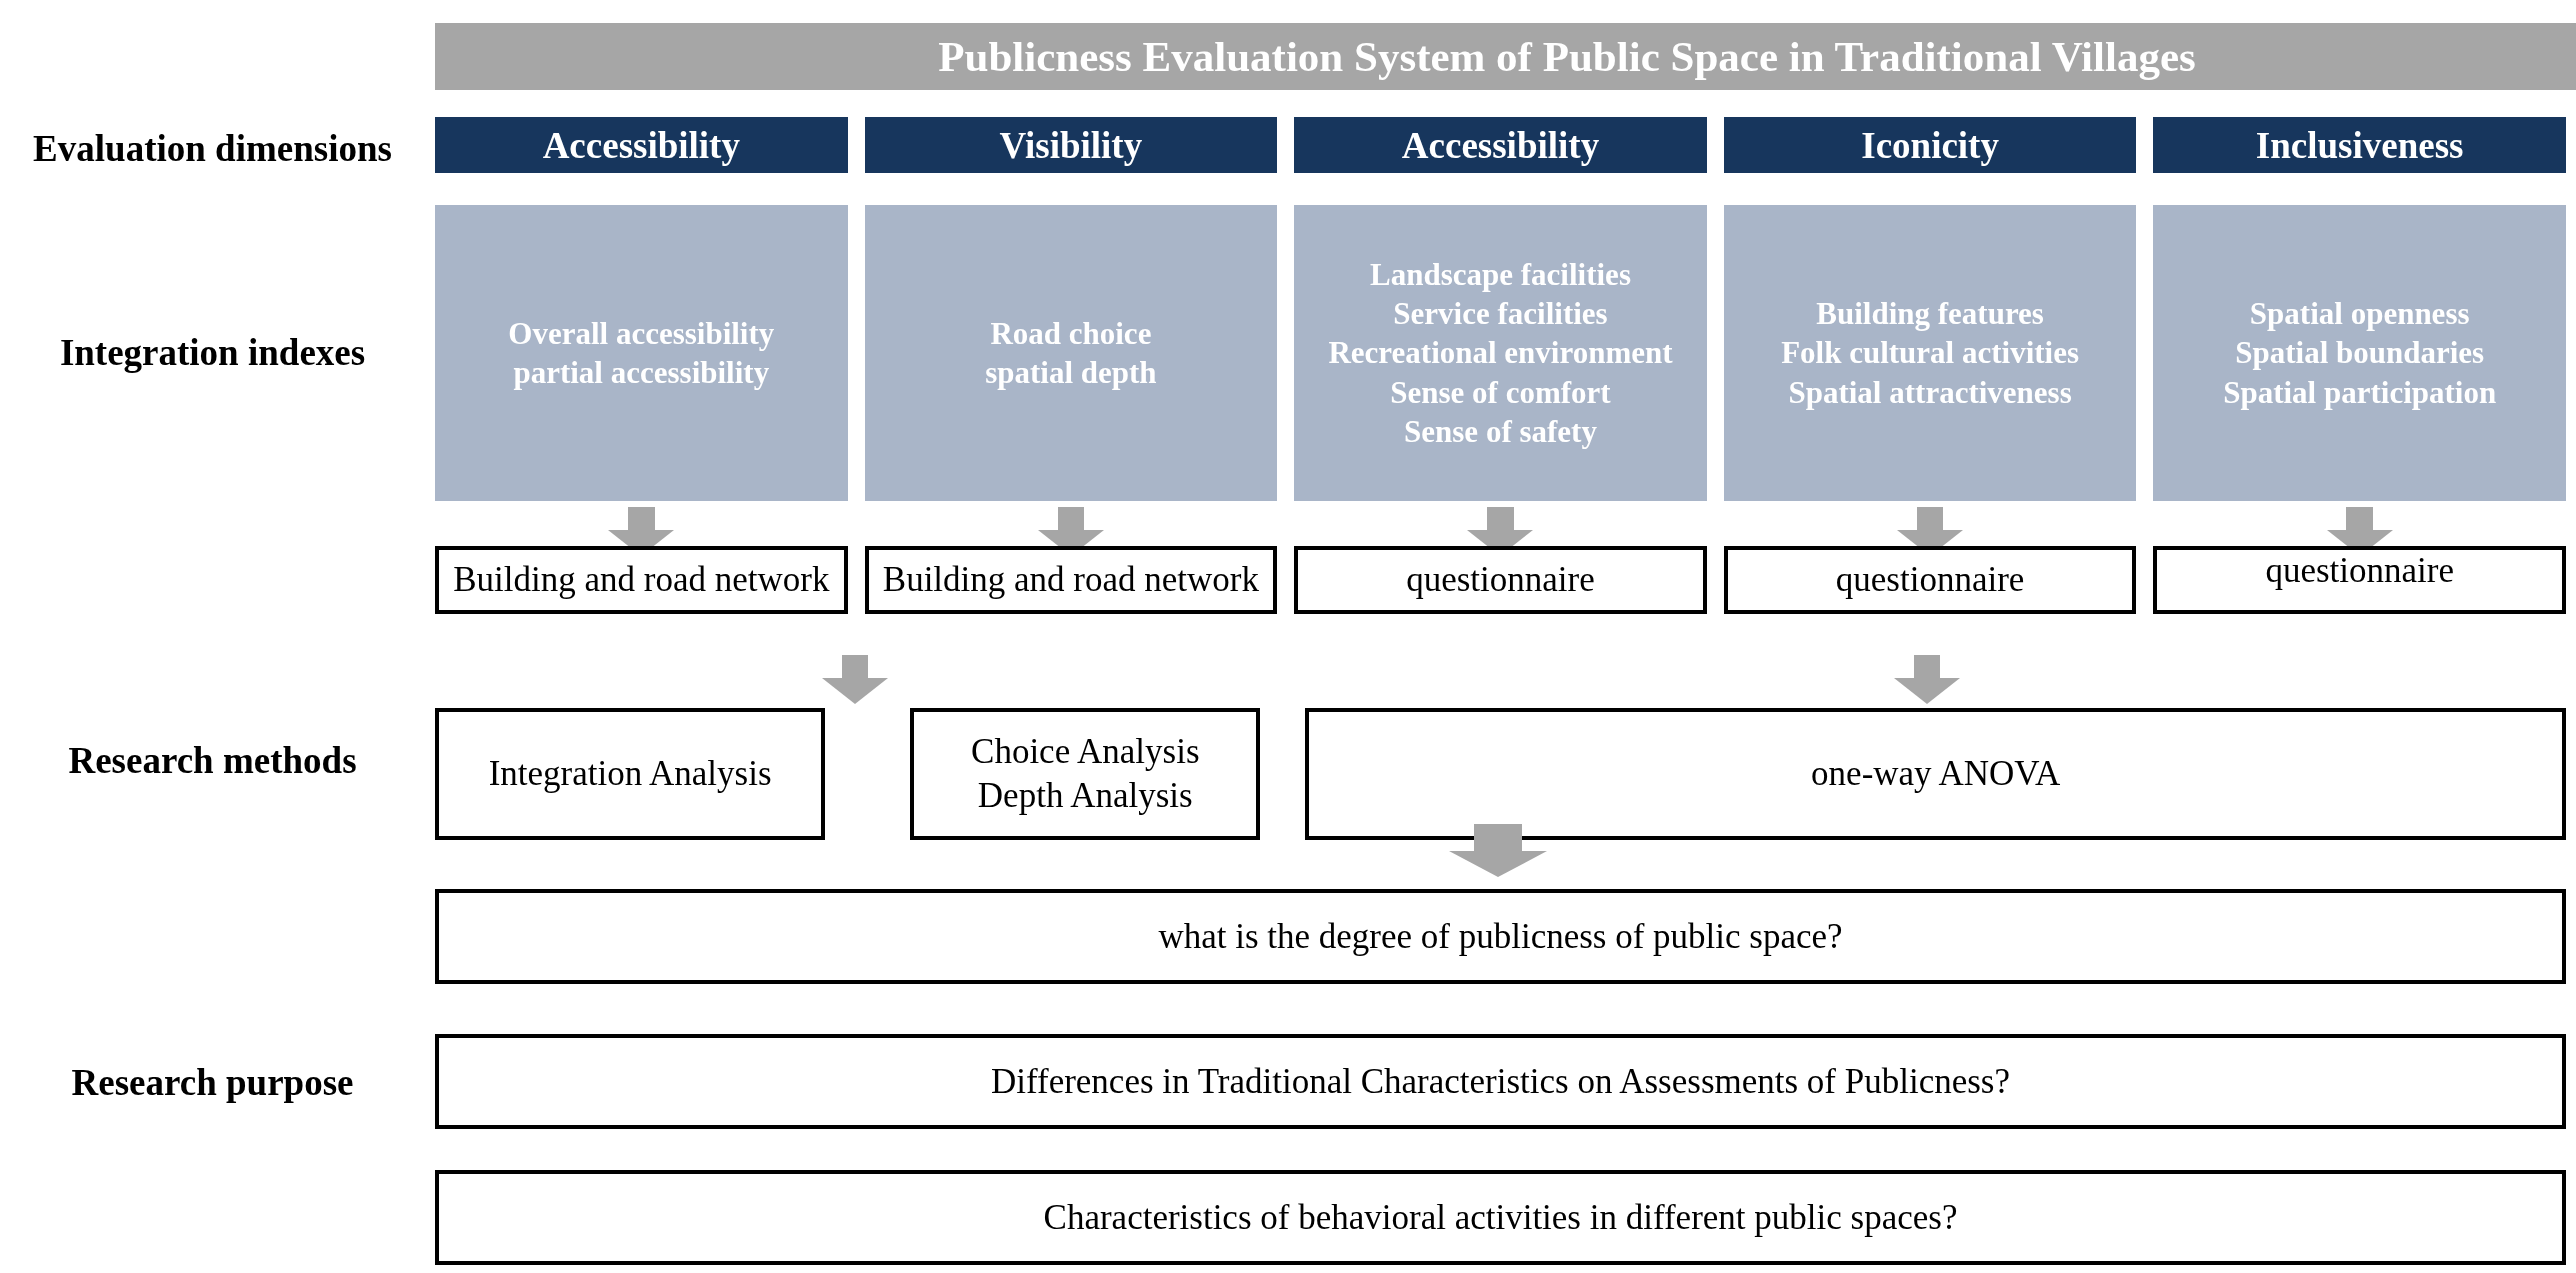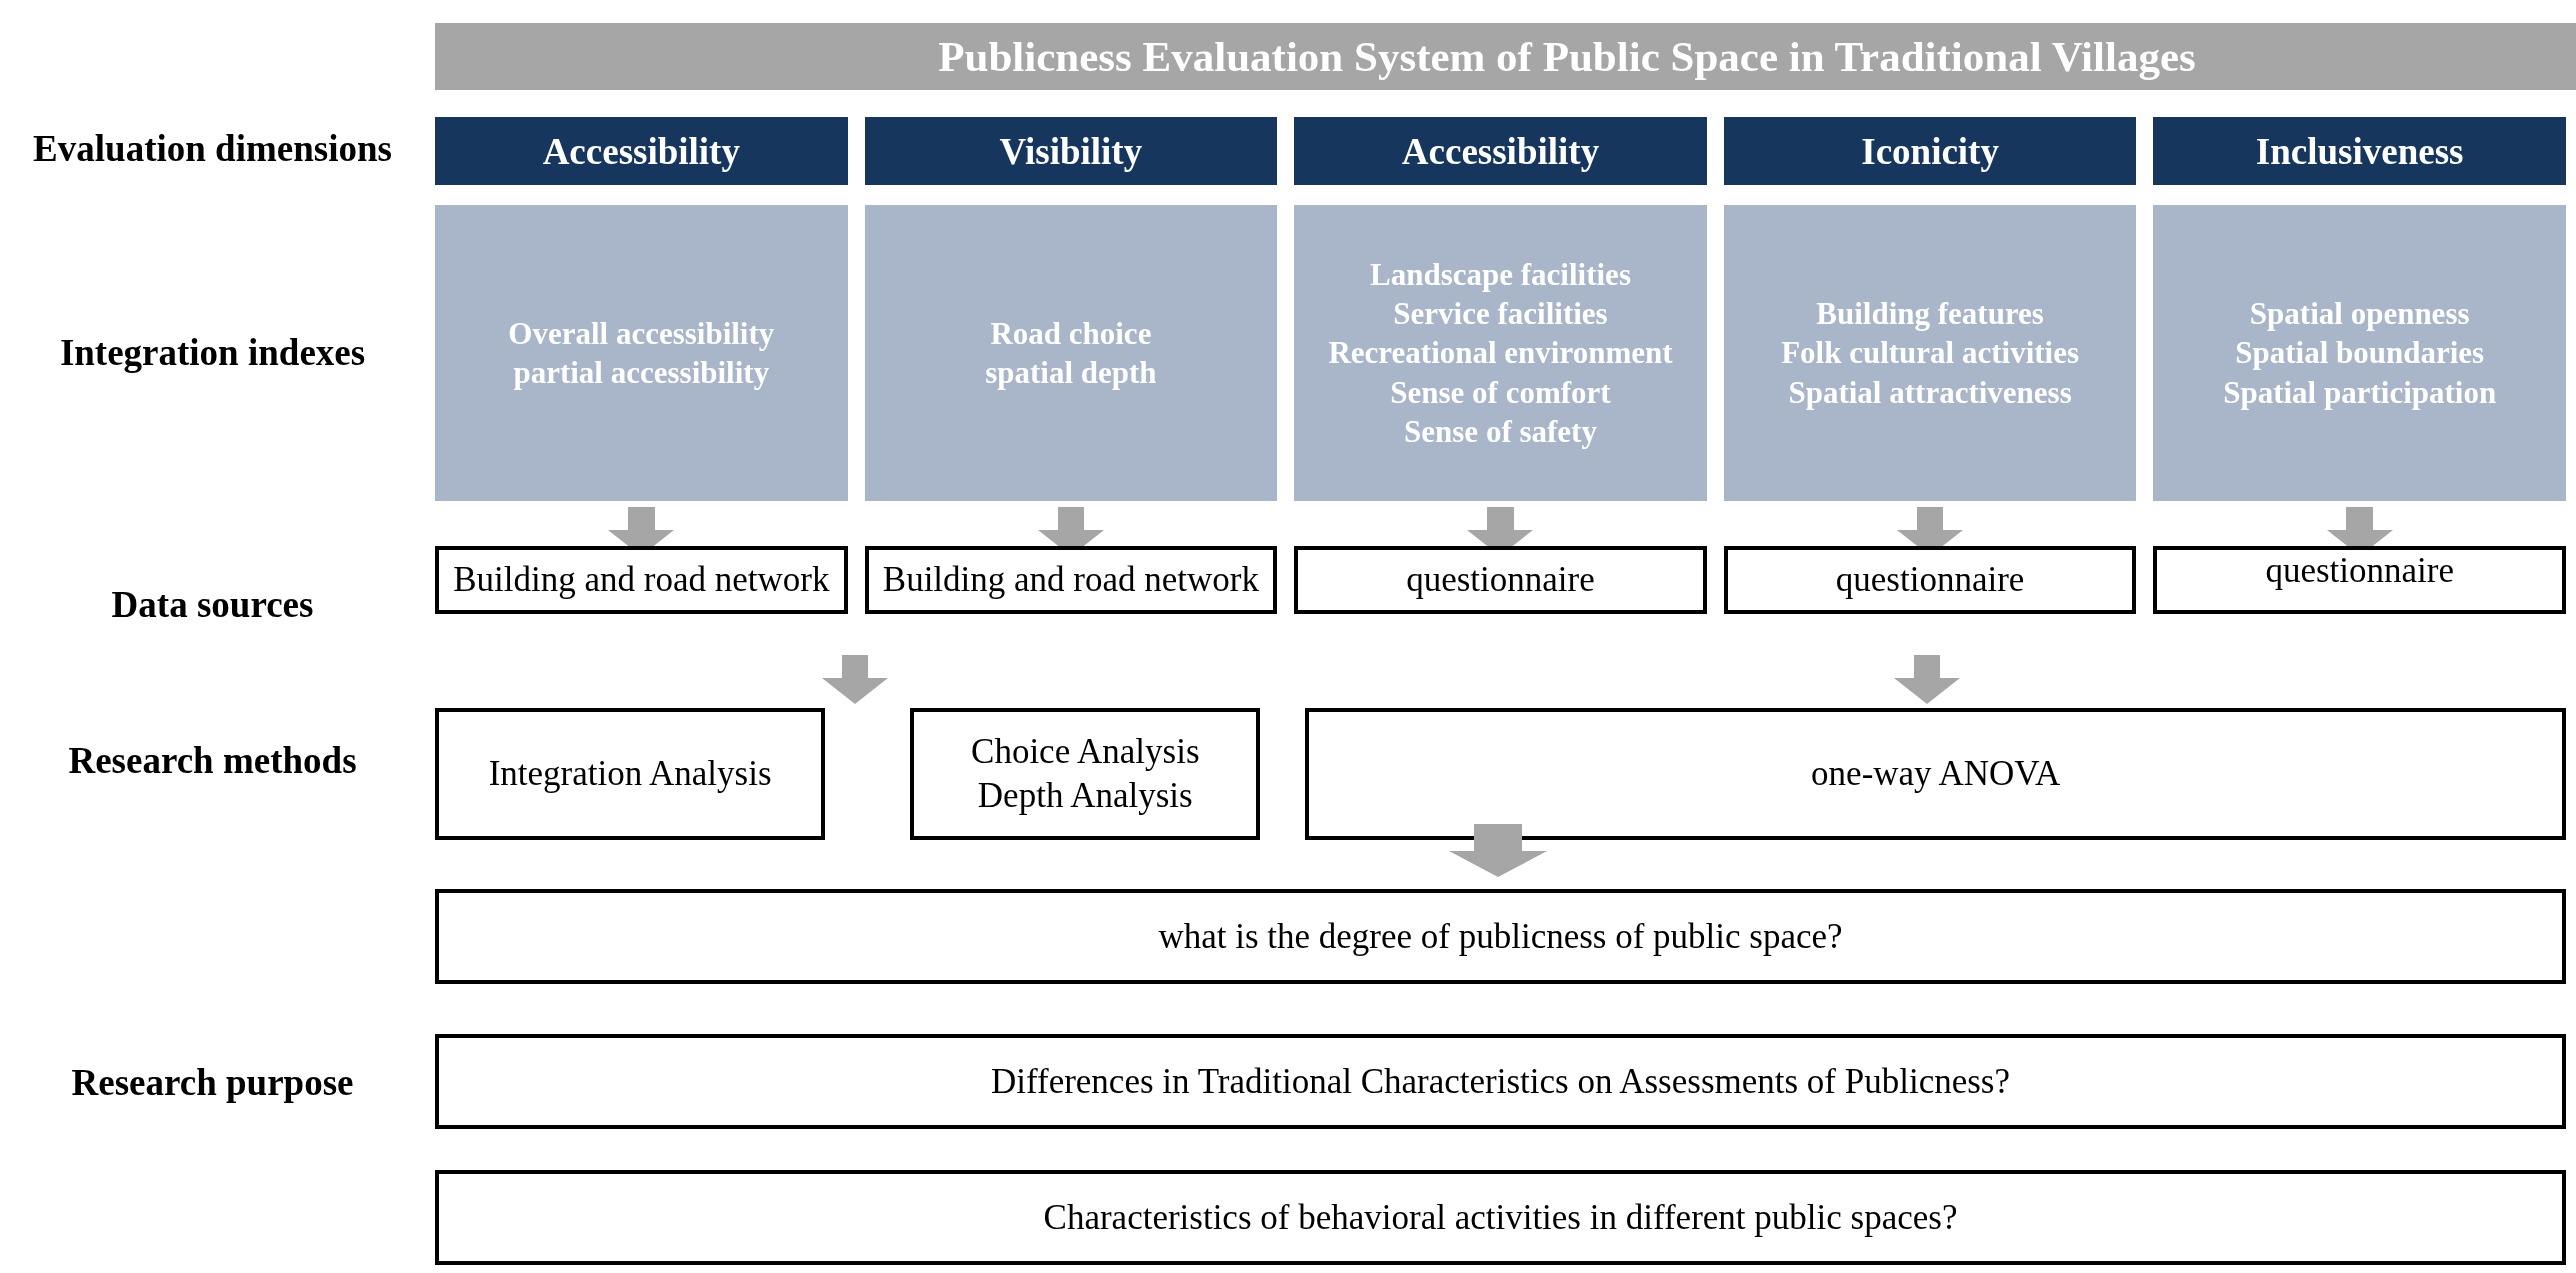--- a/index.html
+++ b/index.html
@@ -20,21 +20,21 @@
     display:grid; grid-template-columns:repeat(5,1fr); column-gap:17px;
   }
   
   .title-bar {
     position:absolute; left:435px; top:23.4px; width:2264px; height:67px;
     background:var(--title-bar,#a6a6a6);
     display:flex; align-items:center; justify-content:center;
   }
   .title-bar span { color:#fff; font-weight:bold; font-size:43px; }
   
-  .header-row { top:117px; height:68px; }
+  .header-row { top:117px; height:56px; }
   .dim-header {
     background:var(--dimension-header,#17365d); color:#fff; font-weight:bold;
     font-size:37px; display:flex; align-items:center; justify-content:center;
   }
   
   .index-row { top:205px; height:296px; }
   .index-box {
     background:var(--index-box,#a9b5c8); color:#fff; font-weight:bold;
     font-size:31px; line-height:1.26; text-align:center; white-space:pre-line;
     display:flex; align-items:center; justify-content:center; padding:0 6.2px;
@@ -67,21 +67,20 @@
   .purpose-2 { top:1034px; }
   .purpose-3 { top:1170px; }
 </style>
 </head>
 <body>
 
 <div class="canvas">
 
   <div class="row-label" style="top:149px">Evaluation dimensions</div>
   <div class="row-label" style="top:353px">Integration indexes</div>
-  <div class="row-label" style="top:605px">Data sources</div>
   <div class="row-label" style="top:761px">Research methods</div>
   <div class="row-label" style="top:1083px">Research purpose</div>
 
   <div class="title-bar">
     <span>Publicness Evaluation System of Public Space in Traditional Villages</span>
   </div>
 
   <div class="grid-row header-row">
     <div class="dim-header">Accessibility</div>
     <div class="dim-header">Visibility</div>

